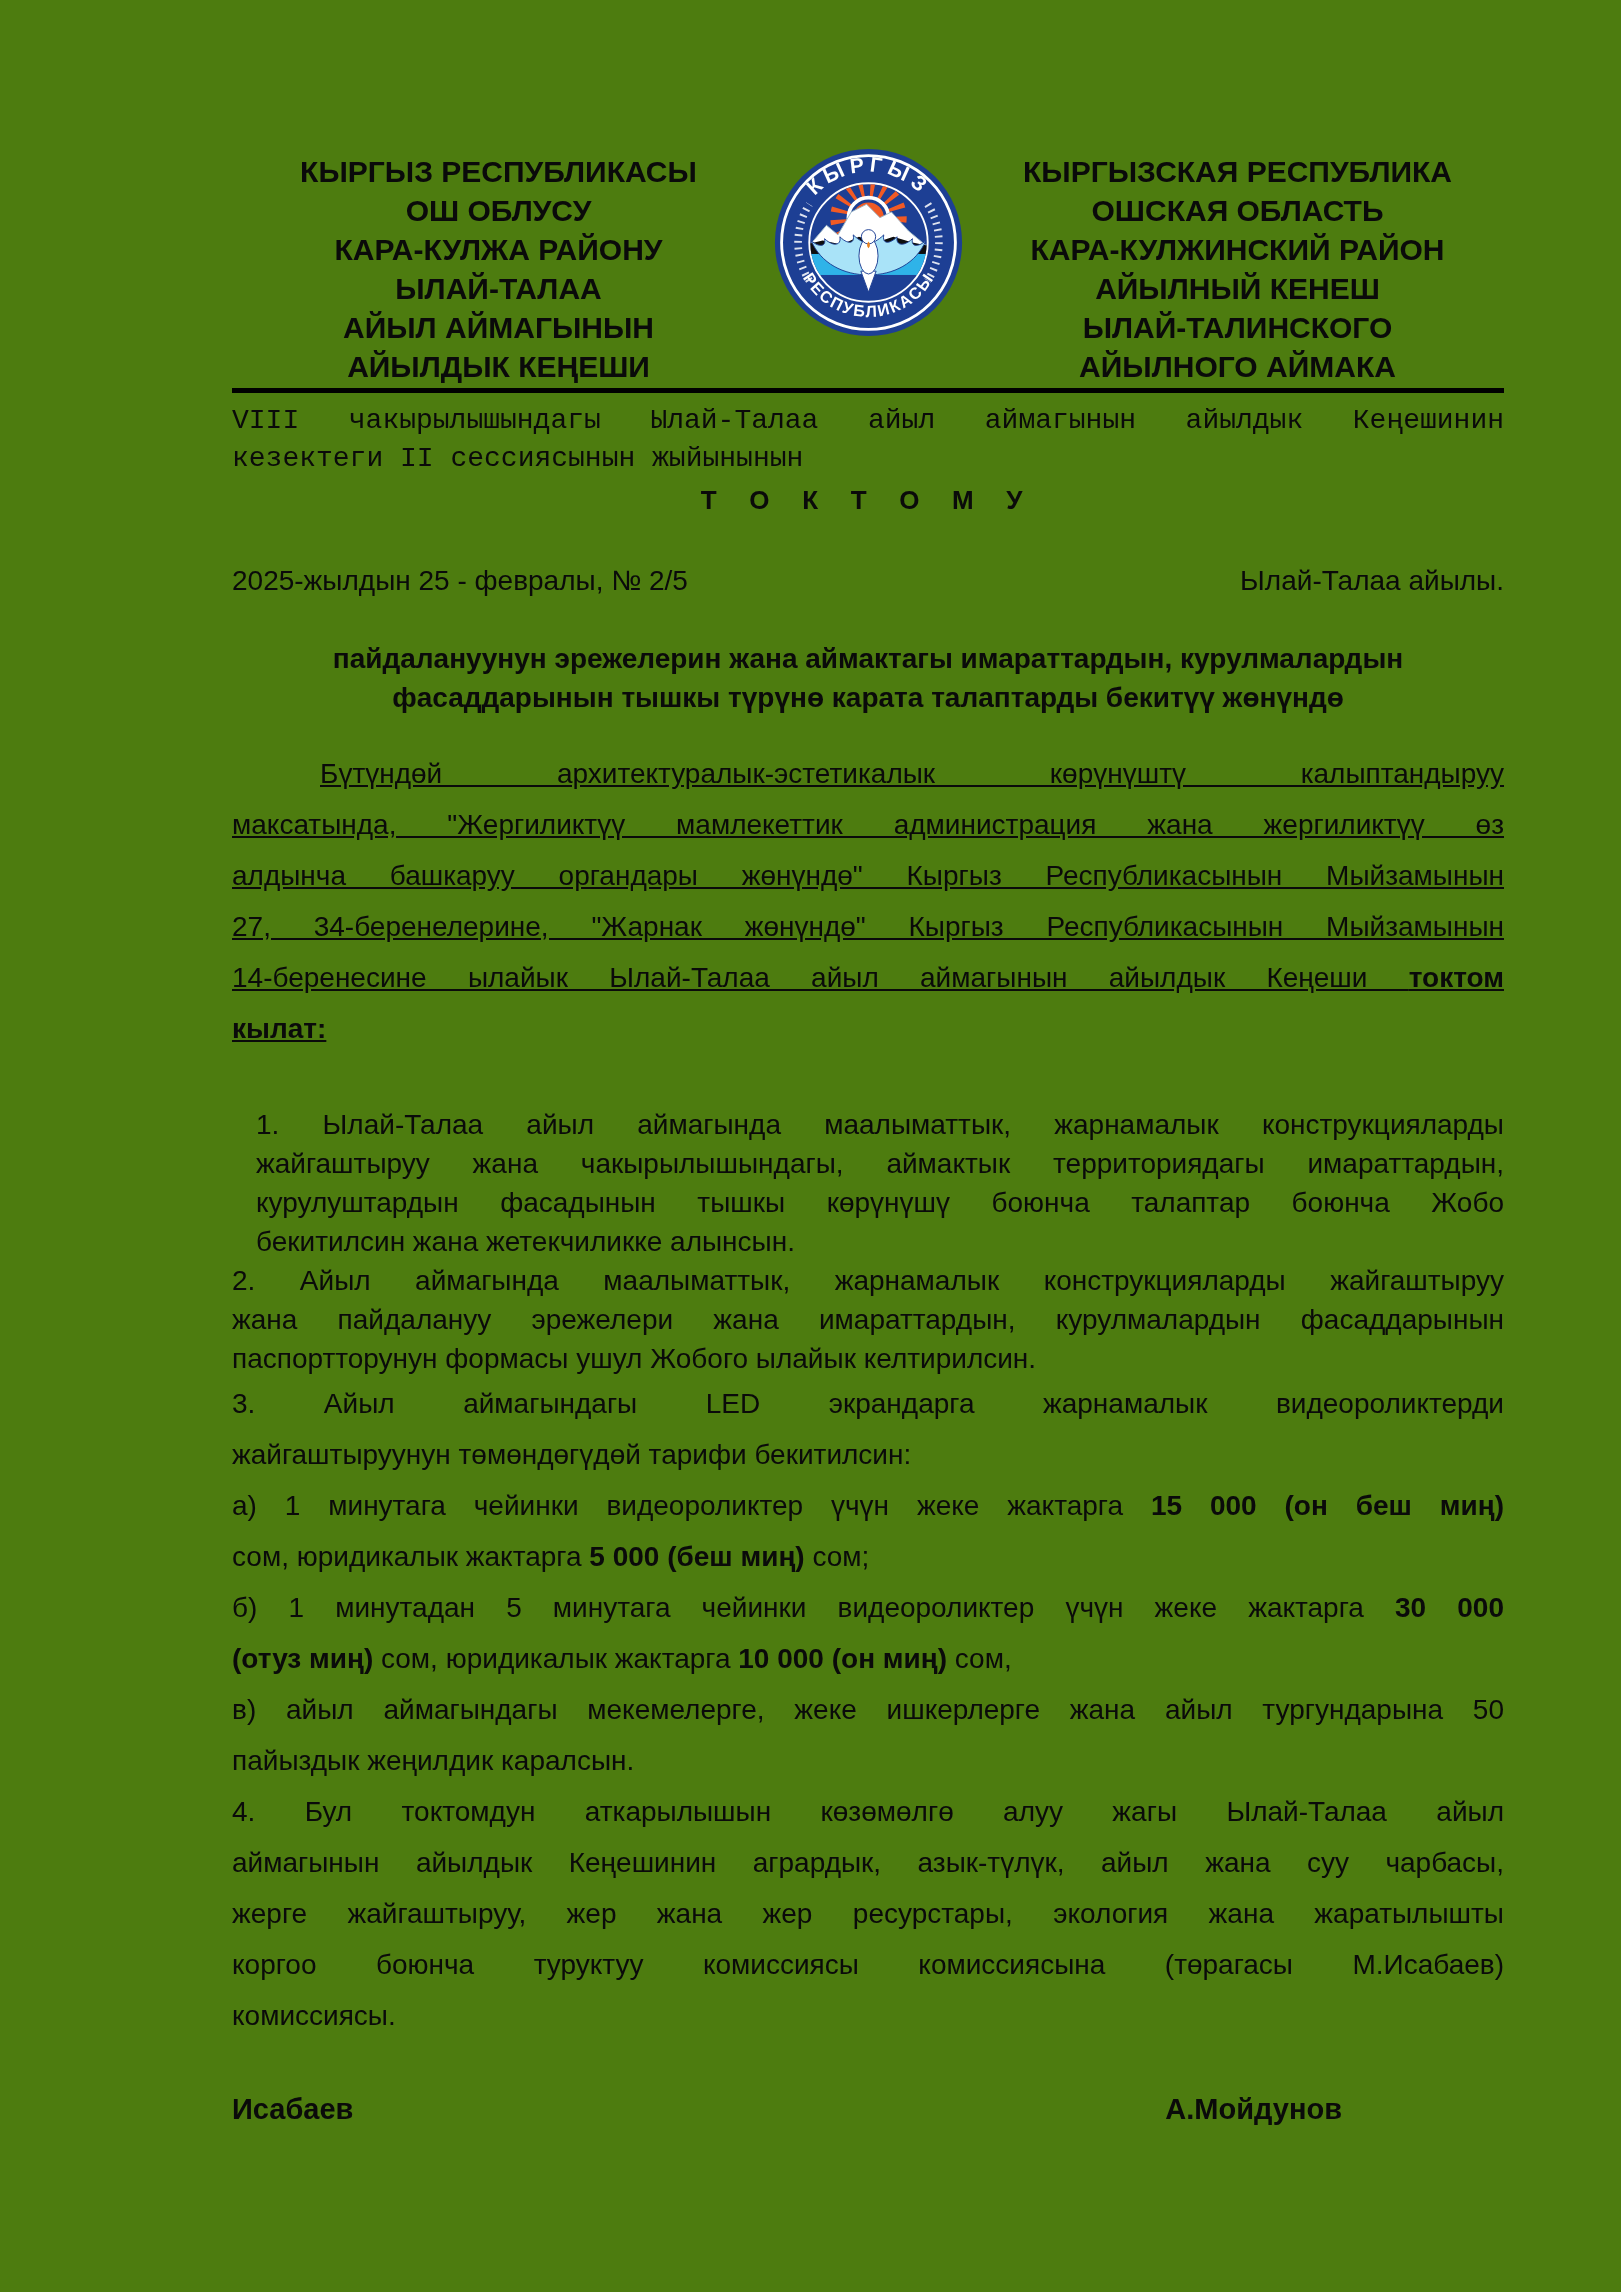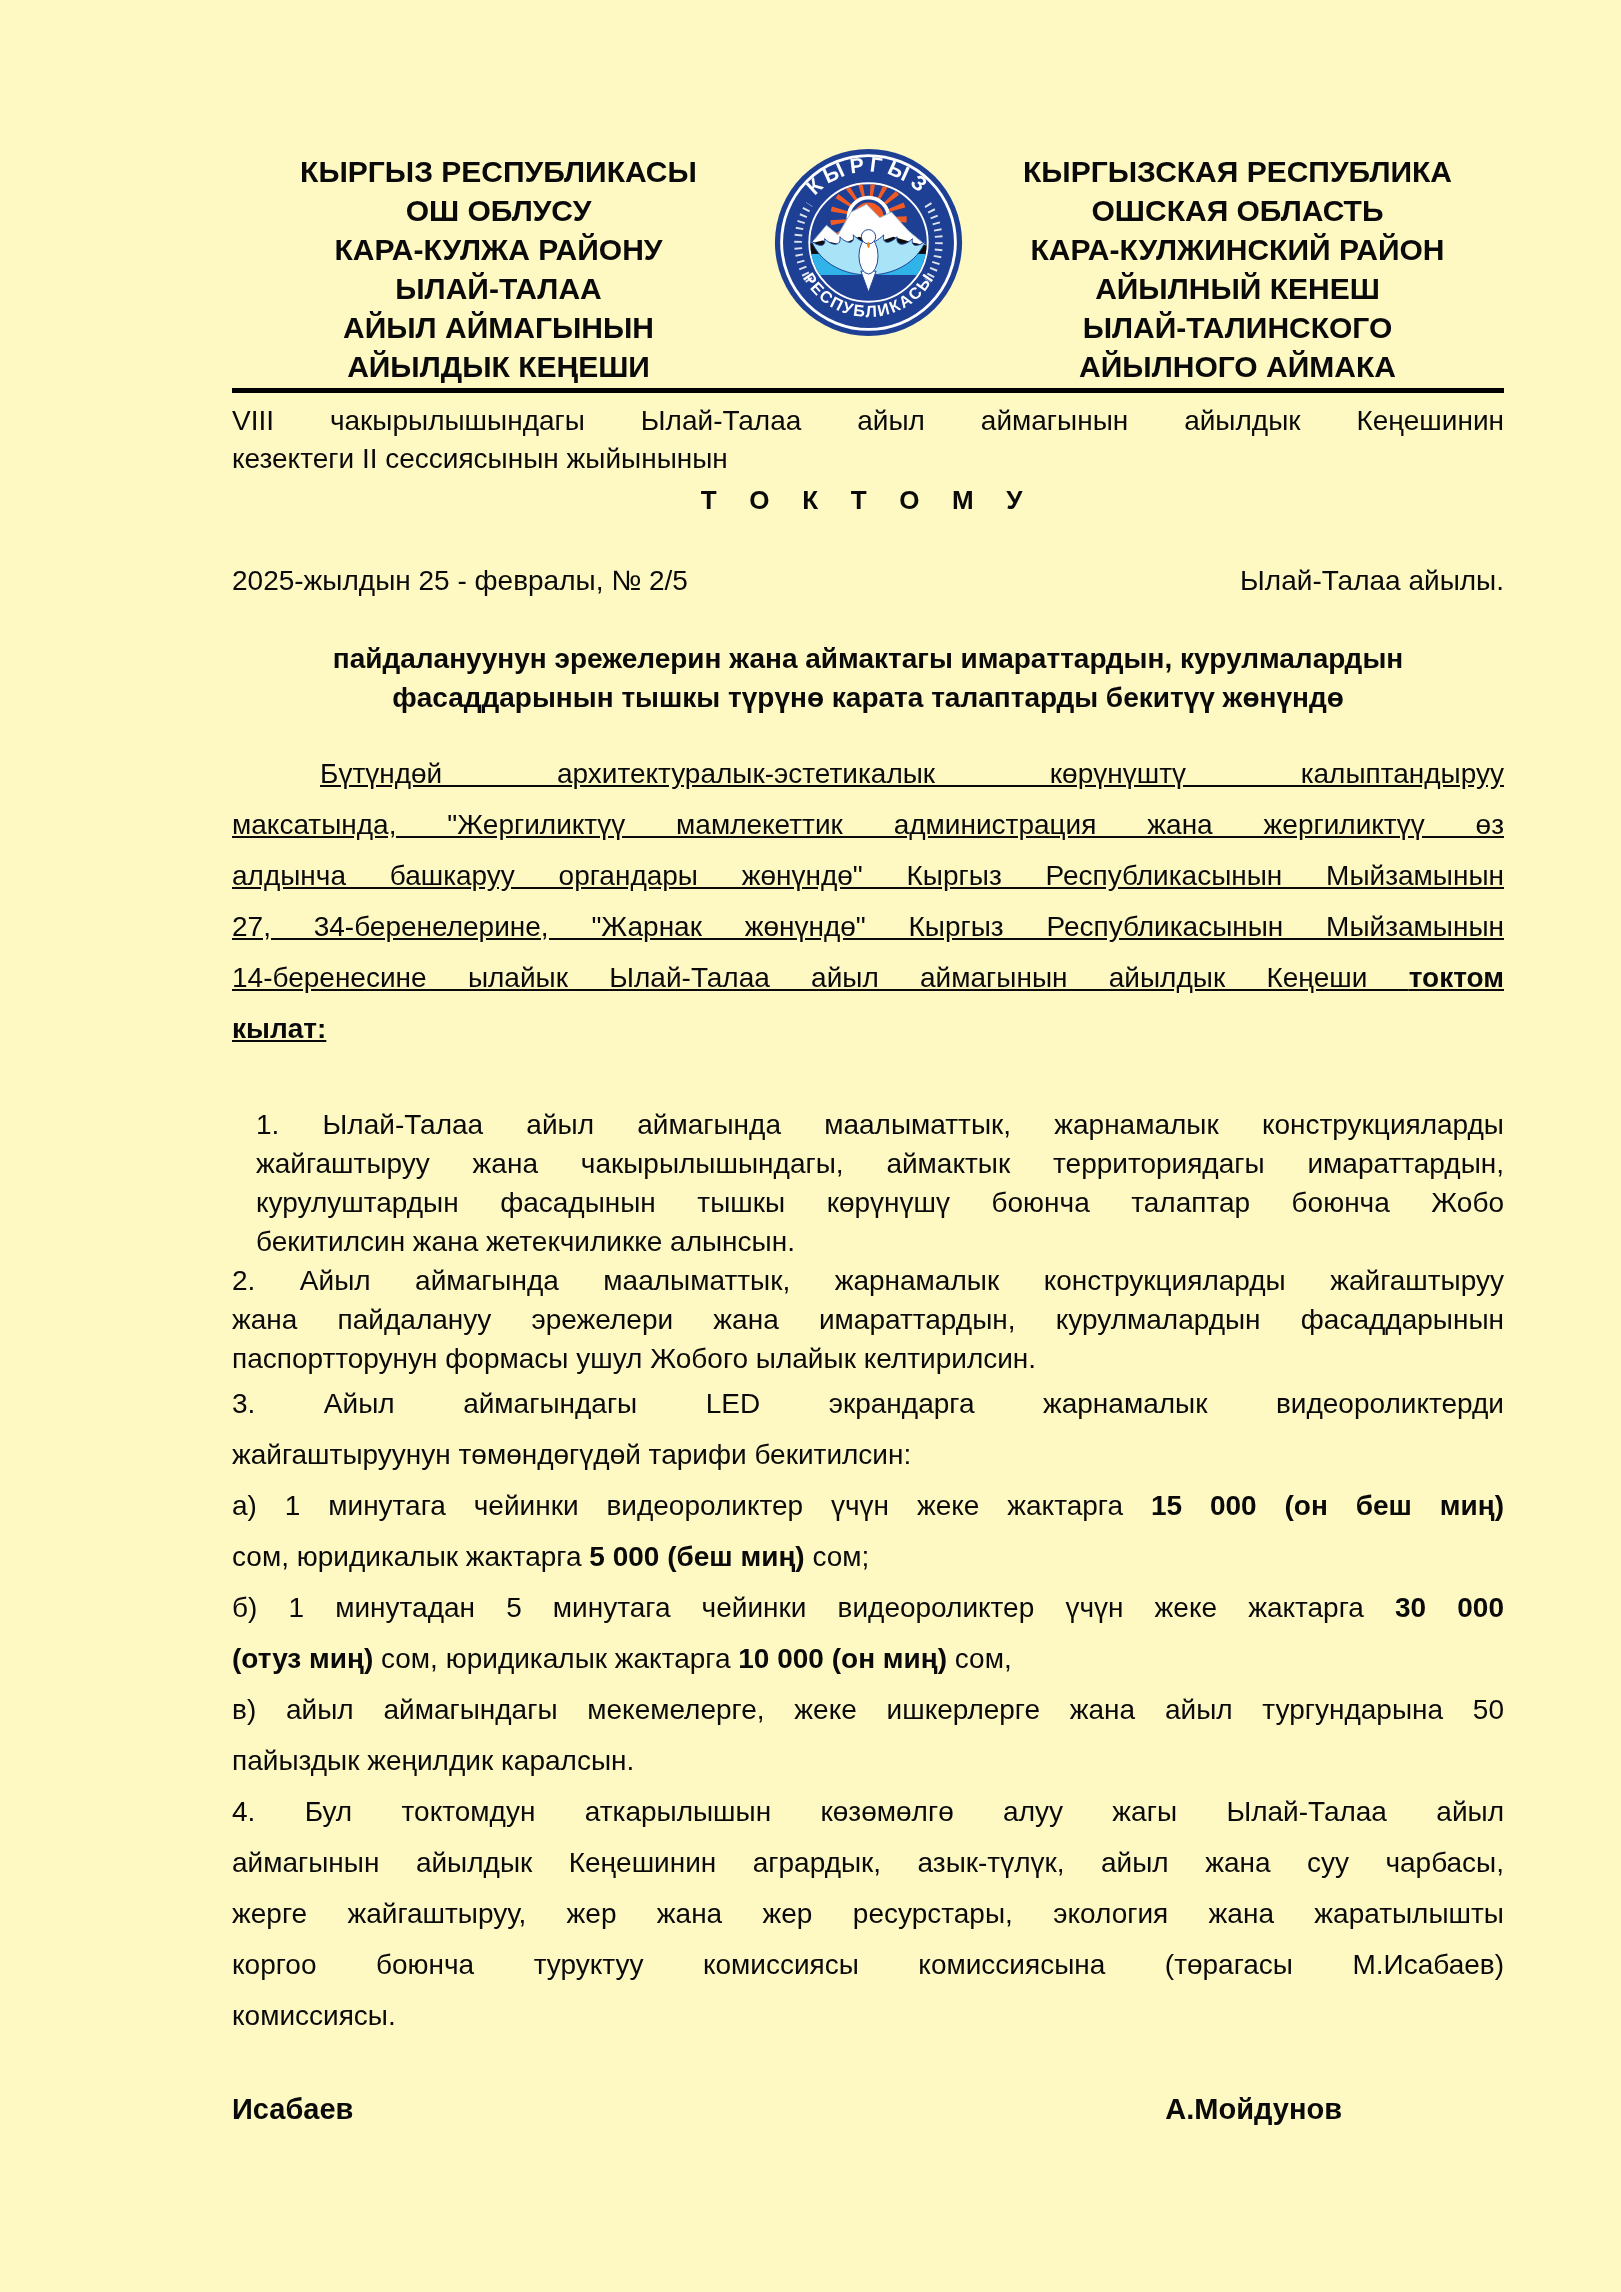--- a/index.html
+++ b/index.html
@@ -1,33 +1,33 @@
 <!DOCTYPE html>
 <html><head>
 <meta charset="utf-8">
 <style>
   html,body{margin:0;padding:0;background:#ffffff;}
   .page{
-    width:1621px;height:2293px;background:#fef9c3;color:#0a0a0a;
+    width:1621px;height:2293px;background:#4d7c0f;color:#0a0a0a;
     font-family:"Liberation Sans","DejaVu Sans",sans-serif;
     position:relative;overflow:hidden;
   }
   .content{padding:147px 117px 0 232px;}
   
   .header{display:grid;grid-template-columns:1fr 206px 1fr;align-items:start;}
   .hblock{text-align:center;font-weight:bold;font-size:30px;line-height:39px;padding-top:4.9px;}
   .emblem-cell{display:flex;justify-content:center;}
   .emblem-cell svg{display:block;}
   .rule{border-top:5.9px solid #000;margin-top:2px;}
   
   .line{font-size:28px;line-height:39px;}
   .j{text-align:justify;text-align-last:justify;}
   .indent{text-indent:88px;}
   .session{margin-top:8.8px;}
-  .session .line{line-height:38px;}
+  .session .line{line-height:38px;font-family:Liberation Mono, monospace;}
   .doctype{text-align:center;font-weight:bold;font-size:26px;letter-spacing:12.7px;line-height:39px;margin-top:2.9px;}
   .daterow{display:flex;justify-content:space-between;margin-top:41px;font-size:28px;line-height:39px;}
   .title{margin-top:39px;text-align:center;font-weight:bold;font-size:29px;}
   .title .line{line-height:39px;}
   .preamble{margin-top:31px;text-decoration:underline;}
   .preamble .line{line-height:51px;}
   .wide .line{line-height:51px;}
   .tight .line{line-height:39px;}
   .item-first{margin-top:51px;margin-left:24px;}
   .sig{margin-top:49px;display:flex;justify-content:space-between;padding-right:162px;font-size:29px;font-weight:bold;line-height:39px;}

